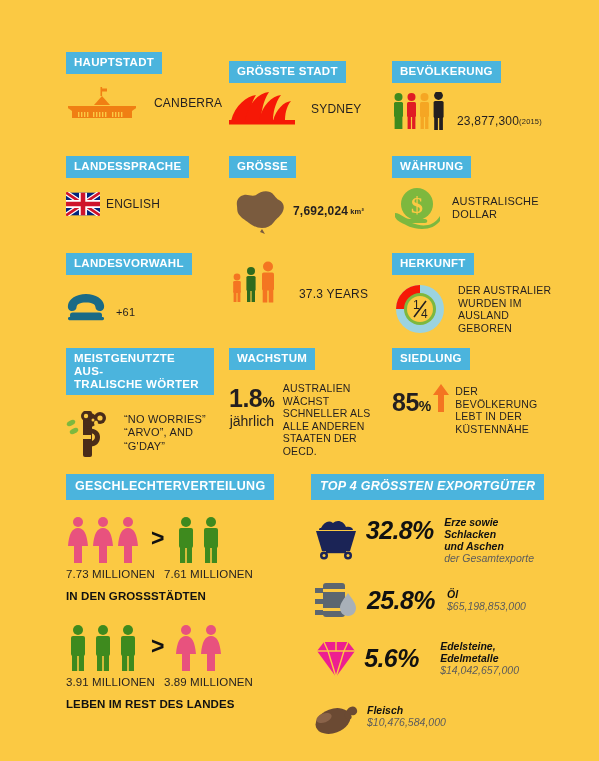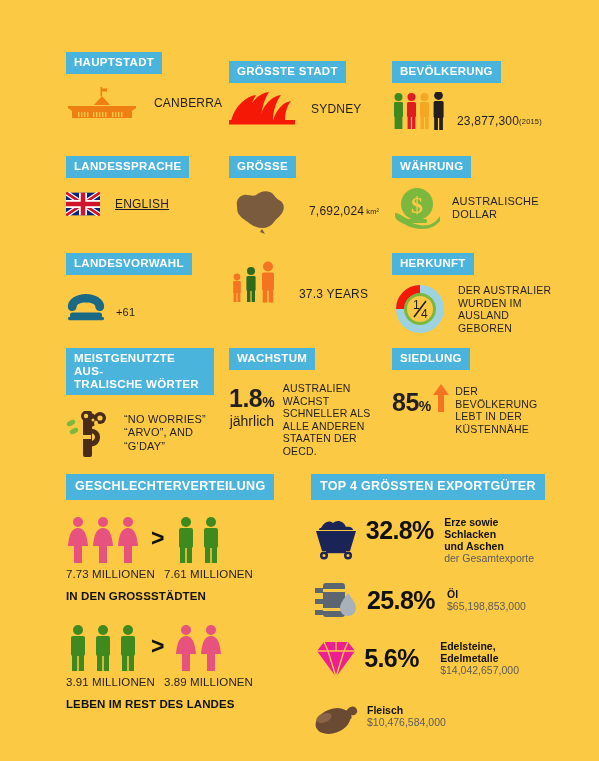--- a/index.html
+++ b/index.html
@@ -148,34 +148,34 @@
     <div class="row-icon" style="margin-top:14px;">
       <span>
         <svg width="34" height="24" viewBox="0 0 60 40">
           <rect width="60" height="40" fill="#00247D"></rect>
           <path d="M0,0 L60,40 M60,0 L0,40" stroke="#fff" stroke-width="9"></path>
           <path d="M0,0 L60,40 M60,0 L0,40" stroke="#CF142B" stroke-width="5"></path>
           <path d="M30,0 V40 M0,20 H60" stroke="#fff" stroke-width="14"></path>
           <path d="M30,0 V40 M0,20 H60" stroke="#CF142B" stroke-width="8"></path>
         </svg>
       </span>
-      <span class="val" style="margin-left:15px;text-decoration:underline;">ENGLISH</span>
+      <span class="val" style="margin-left:6px;">ENGLISH</span>
     </div>
   </div>
 
   <div class="cell" style="left:229px;top:156px;">
     <div class="bar">GRÖSSE</div>
     <div class="row-icon" style="margin-top:8px;">
       <span>
         <svg width="60" height="50" viewBox="0 0 60 50">
           <path d="M8 20 C7 14 10 10 15 9 C19 8 23 11 27 9 C31 6 36 4 41 6 C45 7.5 46 12 50 14 C54 16 56 20 54 25 C52 30 48 32 45 36 C42 40 38 42 33 42 C28 42 24 40 20 37 C16 34 11 31 9 27 C8 25 8.3 22 8 20 Z" fill="#7A5B3E"></path>
           <path d="M33 43 L36 48 L31 46 Z" fill="#7A5B3E"></path>
         </svg>
       </span>
-      <span class="val" style="margin-left:20px;">
+      <span class="val" style="margin-left:4px;font-weight:bold;">
         <span>7,692,024</span><span class="sup" style="margin-left:2px;">km²</span>
       </span>
     </div>
   </div>
 
   <div class="cell" style="left:392px;top:156px;">
     <div class="bar">WÄHRUNG</div>
     <div class="row-icon" style="margin-top:8px;">
       <span>
         <svg width="50" height="44" viewBox="0 0 50 44">
@@ -401,21 +401,21 @@
         </span>
       </div>
       <div style="display:flex;margin-top:4px;">
         <span class="gender-caption" style="width:98px;">3.91 MILLIONEN</span>
         <span class="gender-caption">3.89 MILLIONEN</span>
       </div>
       <div class="gender-label" style="margin-top:10px;">LEBEN IM REST DES LANDES</div>
     </div>
   </div>
 
-  <div class="cell" style="left:311px;top:474px;width:240px;">
+  <div class="cell" style="left:311px;top:474px;width:240px;font-style:italic;">
     <div class="bar" style="font-size:12.5px;padding:6px 9px 7px 9px;">TOP 4 GRÖSSTEN EXPORTGÜTER</div>
 
     
     <div style="display:flex;align-items:flex-start;margin-top:16px;height:50px;">
       <span style="width:56px;">
         <svg width="50" height="44" viewBox="0 0 50 44">
           <path d="M10 12 C13 6 18 4 22 7 C26 3 33 5 35 11 C39 10 42 12 42 14 L8 14 C8 12 9 12 10 12 Z" fill="#1B2456"></path>
           <path d="M5 15 L45 15 L39 35 L11 35 Z" fill="#1B2456"></path>
           <rect x="15" y="34" width="20" height="3.2" fill="#1B2456"></rect>
           <circle cx="13" cy="39.5" r="4" fill="#1B2456"></circle>

